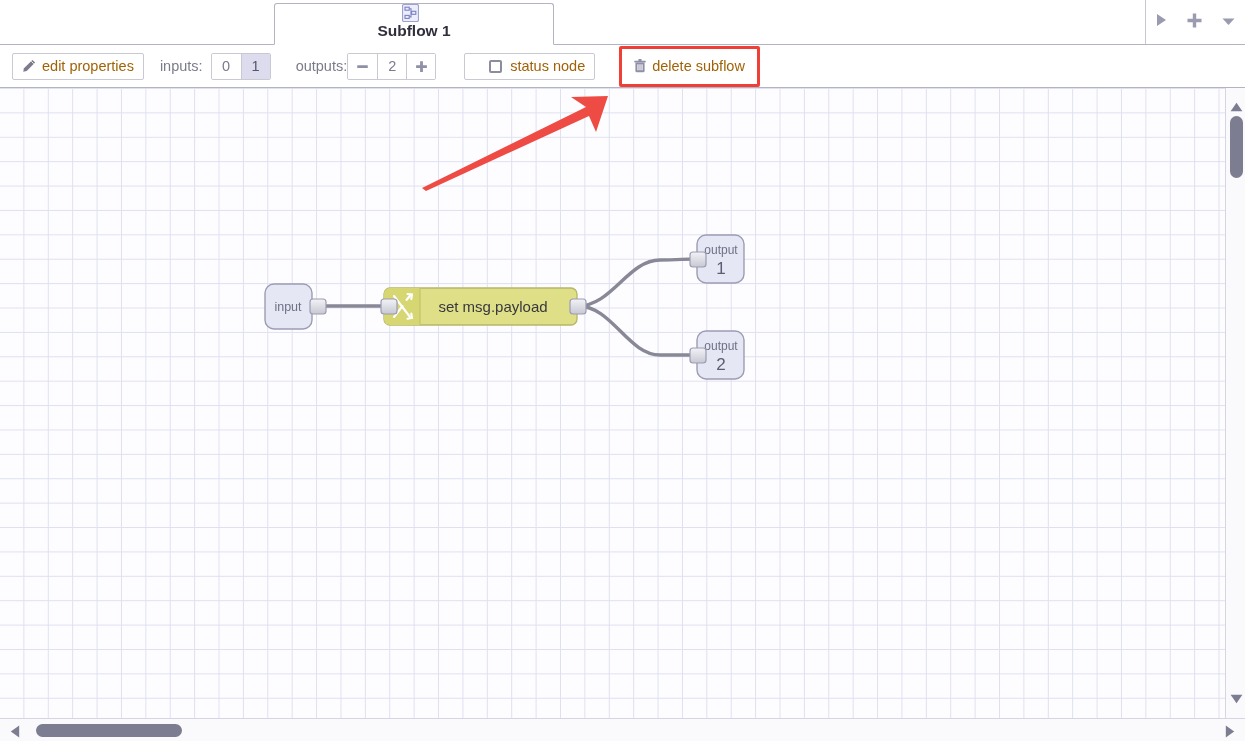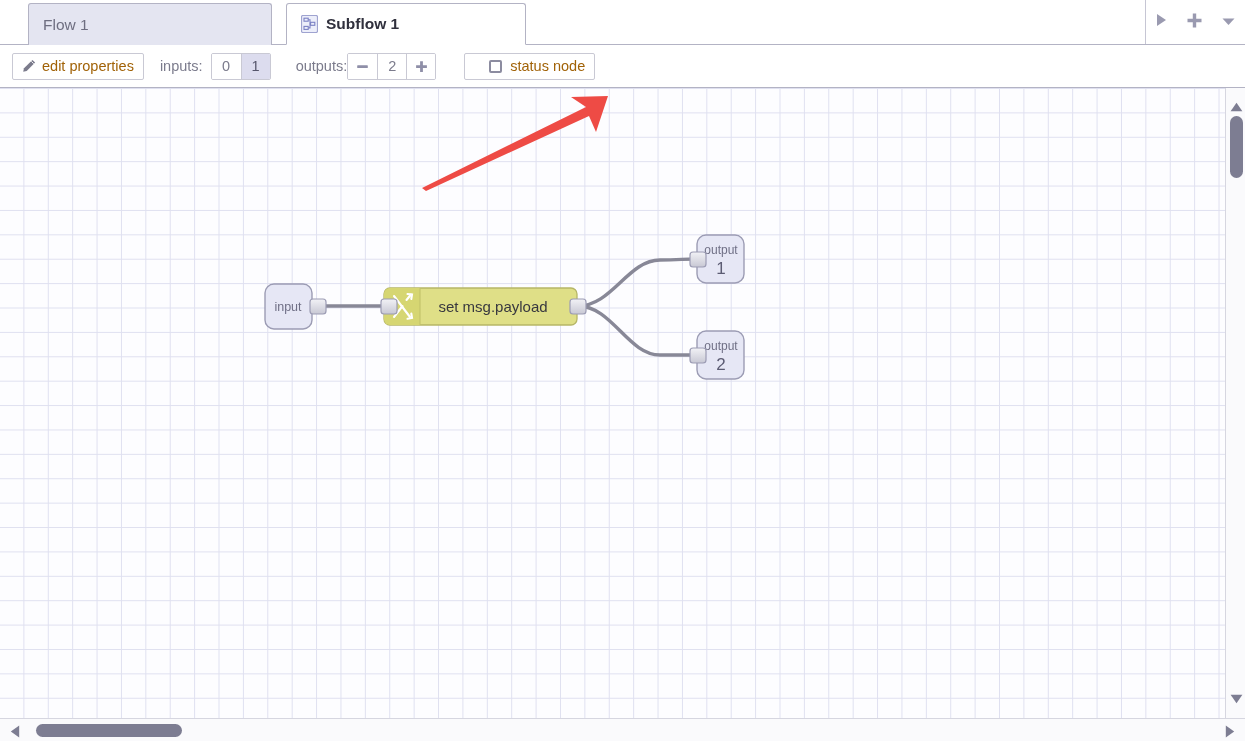--- a/index.html
+++ b/index.html
@@ -40,21 +40,21 @@
     color: #6e6e80;
   }
   .tab.active {
     background: #fff;
     color: #30303d;
     font-weight: bold;
     border-bottom: 1px solid #fff;
     z-index: 4;
   }
   #tab-flow1 { left: 28px; width: 244px; }
-  #tab-subflow1 { left: 286px; width: 240px; }
+  #tab-subflow1 { left: 274px; width: 280px; flex-direction: column; }
   .tab-label { font-size: 15.5px; white-space: nowrap; }
   .tab.active .tab-label { font-size: 15.5px; }
 
   .subflow-ico { width: 17px; height: 18px; margin-right: 8px; flex: 0 0 auto; }
 
   #tabbar-spacer {
     position: absolute; left: 518px; top: 3px;
     width: 627px; height: 42px;
     border-bottom: 1px solid #b3b3c4;
     box-sizing: border-box;
@@ -181,23 +181,20 @@
 </style>
 </head>
 <body>
 
 <div id="app">
 
   <div id="tabbar">
 
     <div id="tabbar-spacer"></div>
 
-    <div id="tab-flow1" class="tab inactive">
-      <span class="tab-label">Flow 1</span>
-    </div>
 
     <div id="tab-subflow1" class="tab active">
       <span class="subflow-ico">
         <svg width="17" height="18" viewBox="0 0 17 18">
           <rect x="0.5" y="0.5" width="16" height="17" rx="1.5" fill="#eceefa" stroke="#9fa3d0" stroke-width="1.2"></rect>
           <rect x="3" y="3.2" width="4.2" height="3" fill="none" stroke="#7b81c4" stroke-width="1.1"></rect>
           <rect x="3" y="11.4" width="4.2" height="3" fill="none" stroke="#7b81c4" stroke-width="1.1"></rect>
           <rect x="9.6" y="7.3" width="4.2" height="3" fill="none" stroke="#7b81c4" stroke-width="1.1"></rect>
           <path d="M7.3 4.7 H9 V8.8 H9.6" fill="none" stroke="#7b81c4" stroke-width="1.1"></path>
           <path d="M7.3 12.9 H9 V8.8" fill="none" stroke="#7b81c4" stroke-width="1.1"></path>
@@ -258,20 +255,35 @@
           <path d="M5.1 1.2 H7.9 V5.2 H11.9 V8 H7.9 V12 H5.1 V8 H1.1 V5.2 H5.1 Z" fill="#8f8fa8"></path>
         </svg>
       </div>
     </div>
 
     <div class="tb-btn" style="margin-left:28px;padding-left:24px;">
       <span class="chk"></span>
       <span>status node</span>
     </div>
 
+    <div id="delete-wrap" style="margin-left:24px;">
+      <div class="tb-btn" style="border:none;height:23px;padding:0 6px;">
+        <span class="gl">
+          <svg width="12" height="14" viewBox="0 0 12 14">
+            <rect x="1.4" y="3.4" width="9.2" height="9.8" rx="1.1" fill="#8f8fa8"></rect>
+            <rect x="0.2" y="1.7" width="11.6" height="1.8" rx="0.8" fill="#8f8fa8"></rect>
+            <rect x="4.3" y="0.1" width="3.4" height="1.8" rx="0.7" fill="#8f8fa8"></rect>
+            <rect x="3.4" y="5.3" width="1.1" height="6" fill="#fff"></rect>
+            <rect x="5.45" y="5.3" width="1.1" height="6" fill="#fff"></rect>
+            <rect x="7.5" y="5.3" width="1.1" height="6" fill="#fff"></rect>
+          </svg>
+        </span>
+        <span>delete subflow</span>
+      </div>
+    </div>
   </div>
 
   <div id="canvas-outer">
     <div id="canvas">
       <svg id="canvas-svg" width="1226" height="630">
         <defs>
           <linearGradient id="portGrad" x1="0" y1="0" x2="0" y2="1">
             <stop offset="0%" stop-color="#f2f2f6"></stop>
             <stop offset="100%" stop-color="#c8c8d4"></stop>
           </linearGradient>

